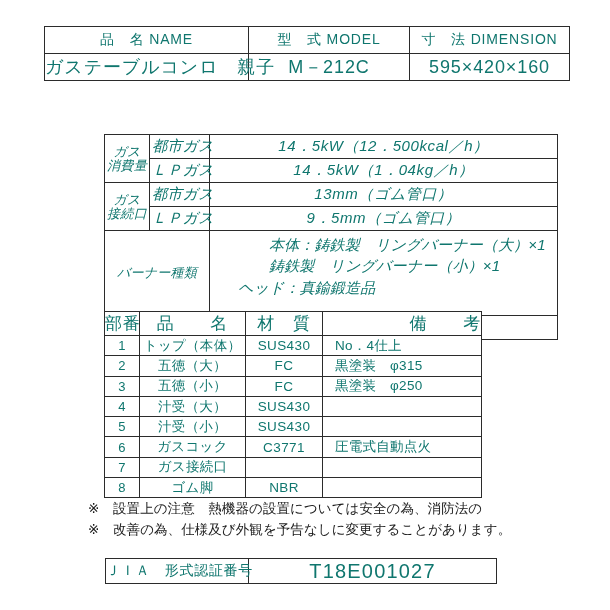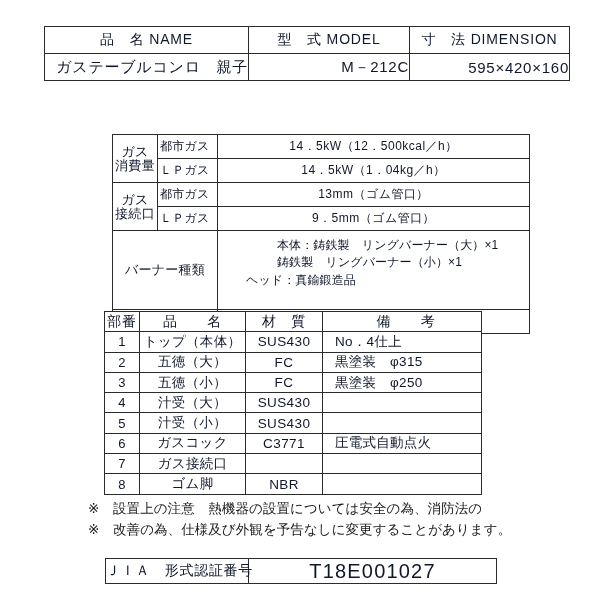--- a/index.html
+++ b/index.html
@@ -31,79 +31,79 @@
     background: #fff;
   }
   table.spec td, table.spec th {
     border: 1px solid #2b2b2b;
     padding: 0;
     text-align: center;
     vertical-align: middle;
     font-weight: normal;
     letter-spacing: 0.02em;
     white-space: nowrap;
-    color: #0f172a;
+    color: #0f766e;
   }
 
   
   #table-name-model {
     left: 44px;
     top: 26px;
     width: 522px;
   }
   #table-name-model td {
     height: 26px;
     font-size: 14.5px;
   }
   #table-name-model .hdr {
     font-size: 14px;
     letter-spacing: 0.06em;
   }
   #table-name-model .val {
-    font-size: 15px;
+    font-size: 18px;
     letter-spacing: 0.05em;
-    text-align: right;
   }
   .c1 { width: 203px; }
   .c2 { width: 160px; }
   .c3 { width: 159px; }
 
   
   #table-gas {
-    left: 112px;
+    left: 104px;
     top: 134px;
-    width: 418px;
+    width: 454px;
+    font-style: italic;
   }
   #table-gas td {
     height: 23px;
     font-size: 13.5px;
   }
   #table-gas td.lbl-a {
     width: 44px;
     font-size: 13px;
     line-height: 1.05;
   }
   #table-gas td.lbl-b {
     width: 57px;
-    font-size: 12px;
+    font-size: 15px;
     text-align: left;
     padding-left: 2px;
   }
   #table-gas td.value {
-    font-size: 12px;
+    font-size: 15px;
     letter-spacing: 0.04em;
   }
   #table-gas td.burner-label {
     font-size: 13px;
   }
   #table-gas td.burner-value {
     text-align: left;
     padding: 3px 0 17px 0;
     height: 58px;
-    font-size: 12px;
+    font-size: 15px;
     line-height: 1.42;
     letter-spacing: 0.01em;
   }
   #table-gas td.burner-value .ln1,
   #table-gas td.burner-value .ln2 { display: block; padding-left: 59px; }
   #table-gas td.burner-value .ln3 { display: block; padding-left: 28px; }
   #table-gas td.weight-label { font-size: 13px; }
   #table-gas td.weight-value { font-size: 15px; letter-spacing: 0.05em; }
 
   
@@ -113,22 +113,22 @@
     width: 378px;
   }
   #table-parts td {
     height: 19.3px;
     font-size: 13.5px;
   }
   #table-parts td.p-no   { width: 34px; font-size: 13px; }
   #table-parts td.p-name { width: 105px; font-size: 13.5px; }
   #table-parts td.p-mat  { width: 76px; font-size: 13.5px; letter-spacing: 0.03em; }
   #table-parts td.p-rem  { text-align: left; padding-left: 12px; font-size: 13.5px; }
-  #table-parts tr.head td { font-size: 14px; letter-spacing: 0.05em; }
-  #table-parts tr.head td.p-rem { text-align: center; padding-left: 8px; font-family: Liberation Mono, monospace; }
+  #table-parts tr.head td { font-size: 17px; letter-spacing: 0.05em; }
+  #table-parts tr.head td.p-rem { text-align: right; padding-left: 8px; font-family: Liberation Mono, monospace; }
 
   
   #notes {
     position: absolute;
     left: 88px;
     top: 499px;
     width: 500px;
     font-size: 13.5px;
     line-height: 1.52;
     letter-spacing: 0.005em;

